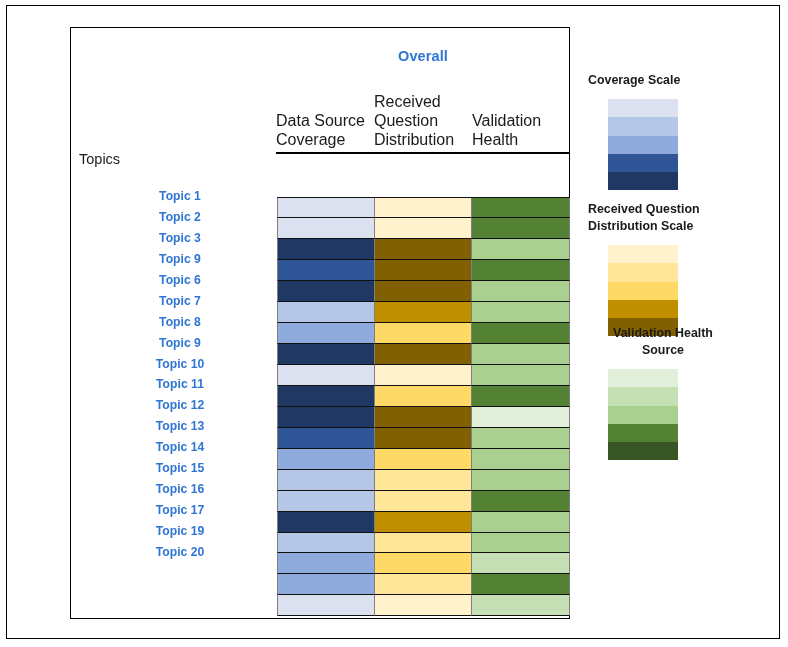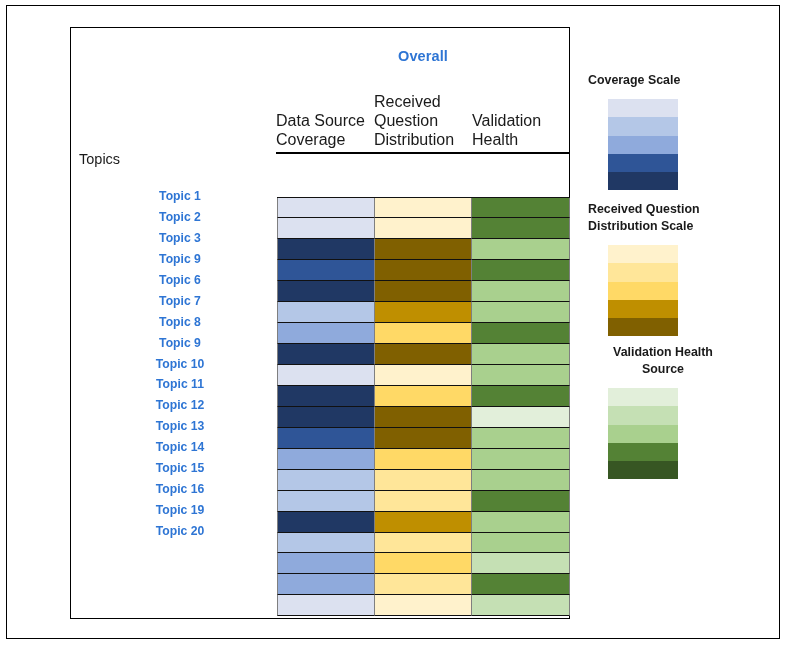--- a/index.html
+++ b/index.html
@@ -163,21 +163,21 @@
   .legend-swatches {
     margin-top: 10px;
     width: 70px;
   }
   .legend-swatches.indent { margin-left: 20px; }
   .swatch { height: 18.3px; width: 70px; }
 
   .legend-b1 { position: absolute; left: 0px;  top: 45px; }
   .legend-b1 .legend-swatches { margin-left: 20px; }
   .legend-b2 { position: absolute; left: 0px;  top: 174px; width: 170px; }
-  .legend-b3 { position: absolute; left: 0px;  top: 317px; width: 170px; }
+  .legend-b3 { position: absolute; left: 0px;  top: 298px; width: 170px; }
 </style>
 </head>
 <body>
 
 <div id="root">
 
   <div class="outer-frame"></div>
 
   <div class="gutter-band"></div>
 
@@ -214,20 +214,21 @@
       <div class="topic-name">Topic 7</div>
       <div class="topic-name">Topic 8</div>
       <div class="topic-name">Topic 9</div>
       <div class="topic-name">Topic 10</div>
       <div class="topic-name">Topic 11</div>
       <div class="topic-name">Topic 12</div>
       <div class="topic-name">Topic 13</div>
       <div class="topic-name">Topic 14</div>
       <div class="topic-name">Topic 15</div>
       <div class="topic-name">Topic 16</div>
+      <div class="topic-name">Topic 17</div>
       <div class="topic-name">Topic 19</div>
       <div class="topic-name">Topic 20</div>
     </div>
 
   <div class="grid" id="grid">
       <div class="grid-row">
         <div class="cell" style="background: rgb(220, 225, 240);"></div>
         <div class="cell" style="background: rgb(255, 242, 204);"></div>
         <div class="cell" style="background: rgb(84, 130, 53);"></div>
       </div>

